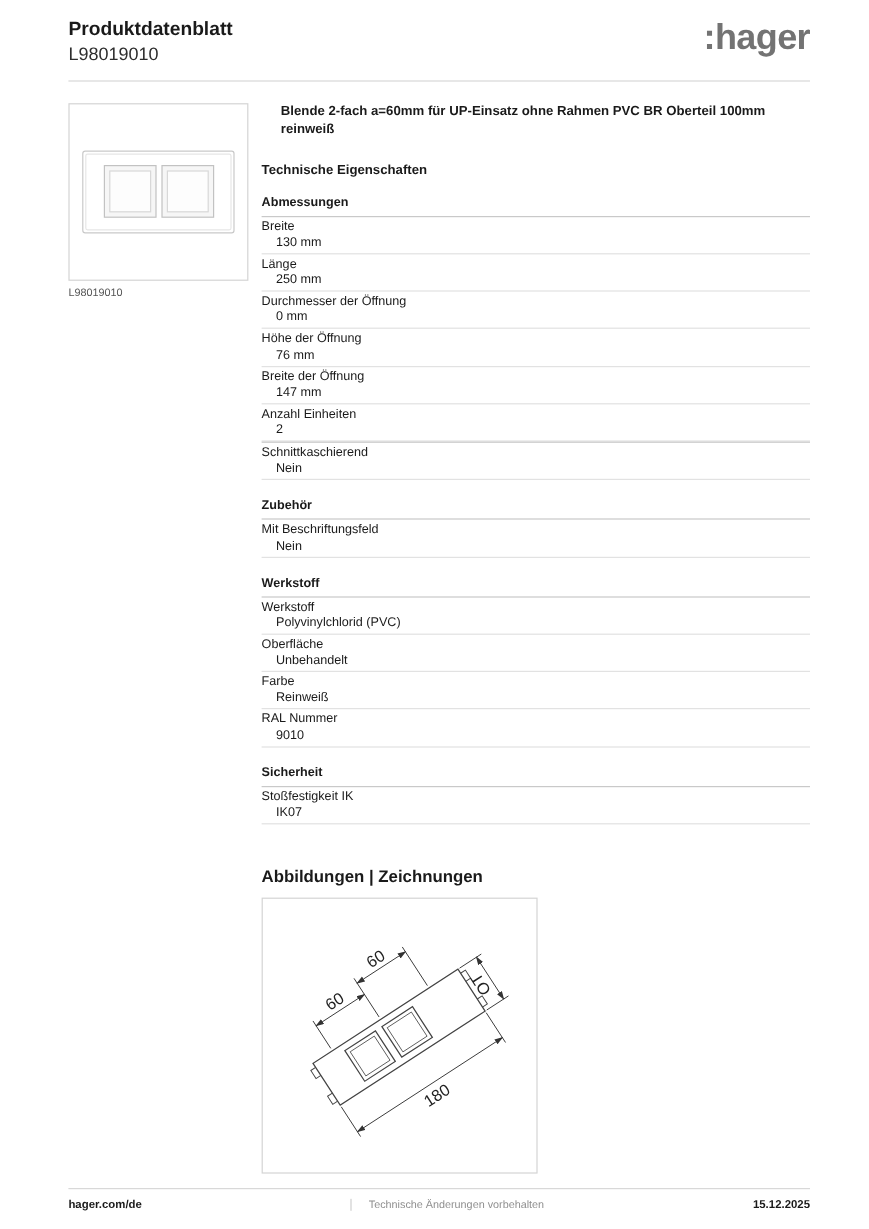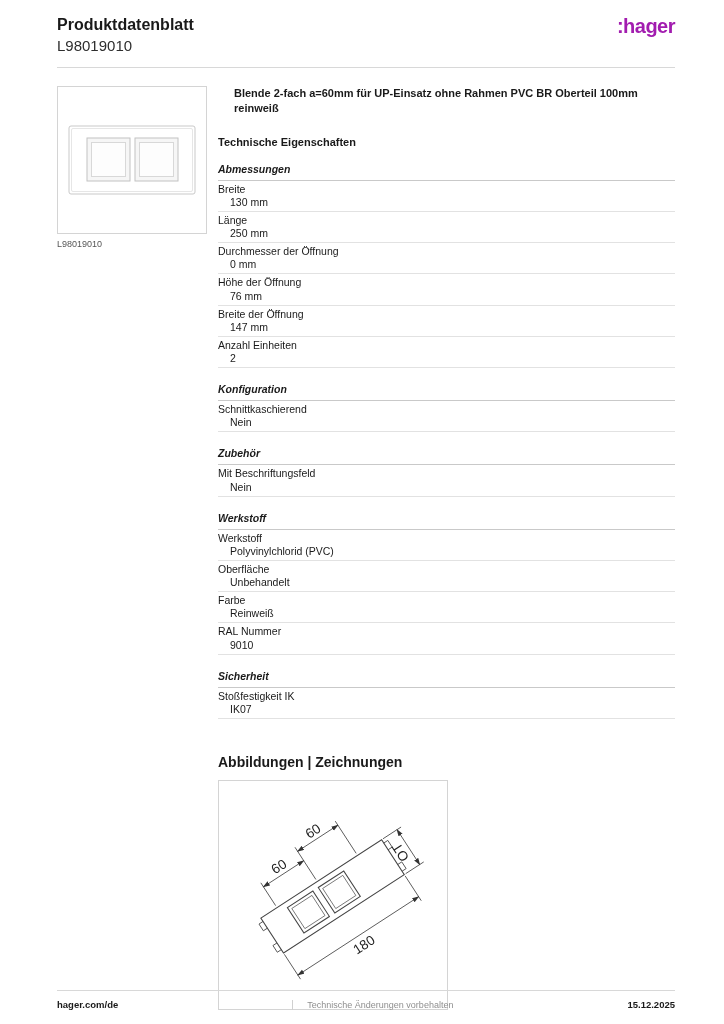--- a/index.html
+++ b/index.html
@@ -5,35 +5,35 @@
   html,body { margin:0; padding:0; background:#ffffff; }
   .page {
     width:724px; height:1024px; position:relative; background:#ffffff;
     font-family:"Liberation Sans","DejaVu Sans",sans-serif; color:#1a1a1a;
     box-sizing:border-box; overflow:hidden;
   }
   
   header { display:flex; justify-content:space-between; align-items:flex-start; padding:16px 49px 0 57px; }
   .doc-title { font-size:16px; font-weight:700; }
   .doc-code  { font-size:15px; font-weight:400; color:#2e2e2e; margin-top:3px; }
-  .logo { font-size:20px; font-weight:700; color:#a21caf; line-height:1.05; letter-spacing:-0.5px; }
+  .logo { font-size:30px; font-weight:700; color:#737373; line-height:1.05; letter-spacing:-0.5px; }
   .rule { margin:13px 49px 0 57px; border-top:1px solid #d8d8d8; }
 
   
   .content { display:flex; padding:18px 49px 0 57px; }
   .left-col { width:150px; margin-right:11px; flex-shrink:0; }
   .product-image { width:150px; height:148px; border:1px solid #d4d4d4; box-sizing:border-box;
                    display:flex; align-items:center; justify-content:center; background:#fff; }
   .image-caption { font-size:9px; color:#555; margin-top:5px; }
 
   .main-col { flex:1; min-width:0; }
   .product-desc { font-size:11px; font-weight:700; margin:0 0 20px 16px; line-height:1.35; }
   .tech-heading { font-size:11px; font-weight:700; margin:0 0 4px 0; }
 
-  .group-title { font-size:10.5px; font-weight:700; margin:15px 0 0 0; padding-bottom:5px;font-style:italic; }
+  .group-title { font-size:10.5px; font-weight:700; margin:15px 0 0 0; padding-bottom:5px; }
   .rows { border-top:1px solid #c9c9c9; }
   .row { display:flex; justify-content:center; align-items:baseline;
          border-bottom:1px solid #e2e2e2; padding:2px 0; font-size:10.5px; line-height:1.25;flex-direction:column; }
   .row .value { text-align:right; white-space:nowrap; padding-left:12px; }
 
   .drawings-heading { font-size:14px; font-weight:700; margin:35px 0 10px 0; }
   .drawing-box { width:230px; height:230px; border:1px solid #d4d4d4; box-sizing:border-box;
                  display:flex; align-items:center; justify-content:center; background:#fff; }
 
   
@@ -104,21 +104,20 @@
             <span class="value">147 mm</span>
           </div>
           <div class="row">
             <span class="label">Anzahl Einheiten</span>
             <span class="value">2</span>
           </div>
         </div>
       </section>
 
       <section>
-        <h3 class="group-title">Konfiguration</h3>
         <div class="rows">
           <div class="row">
             <span class="label">Schnittkaschierend</span>
             <span class="value">Nein</span>
           </div>
         </div>
       </section>
 
       <section>
         <h3 class="group-title">Zubehör</h3>

